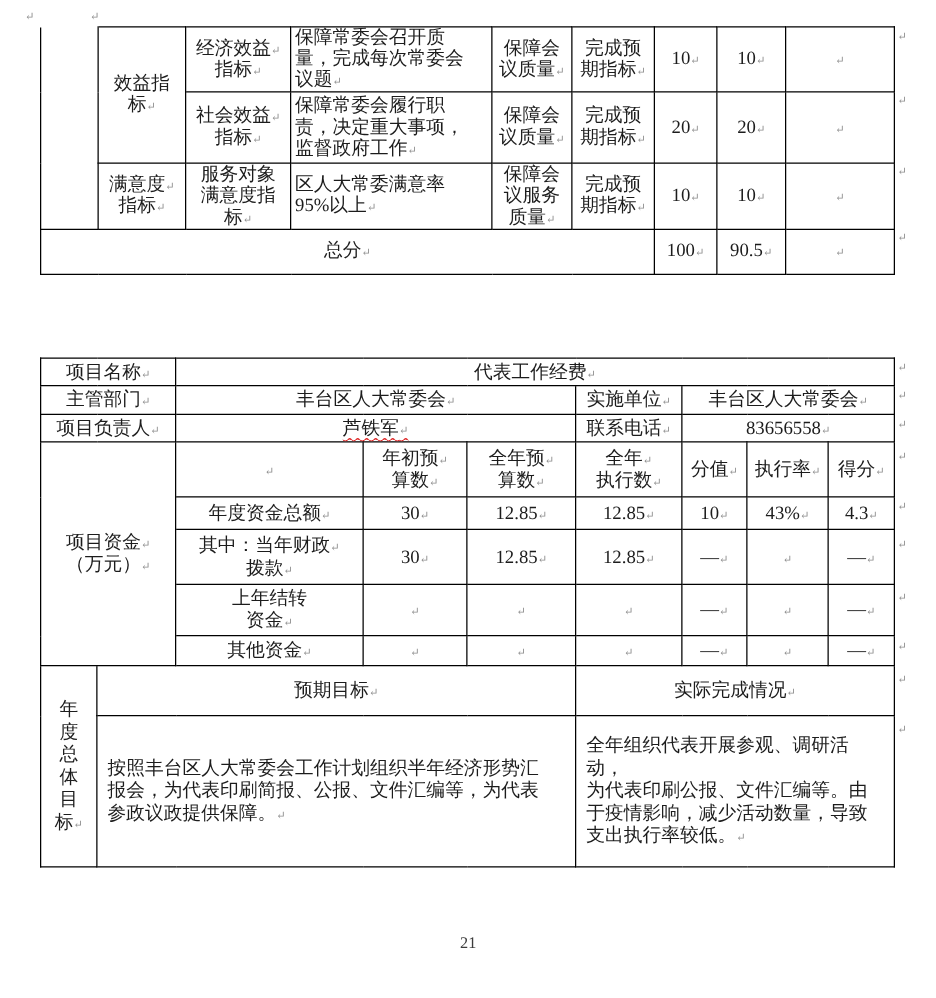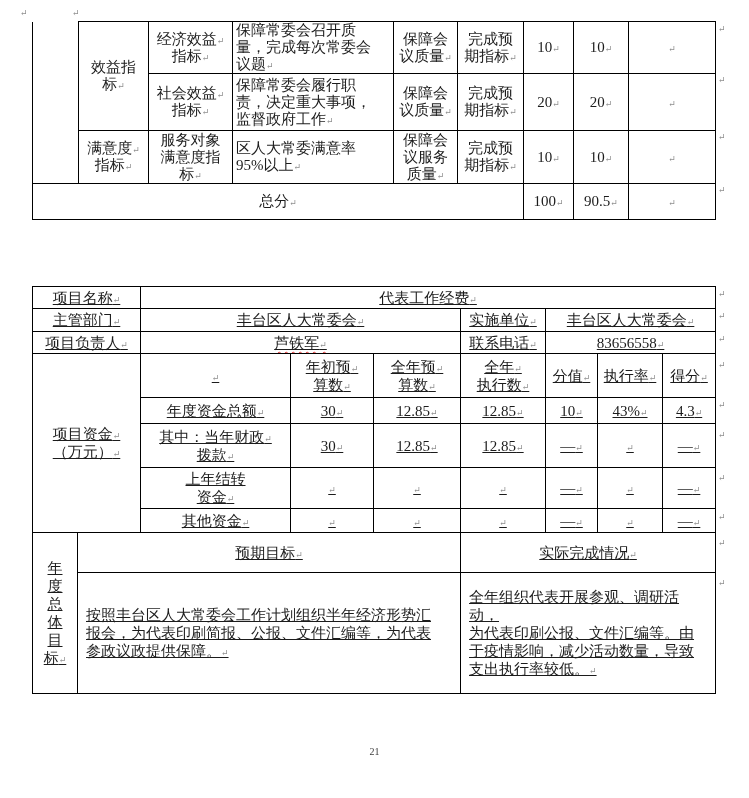--- a/index.html
+++ b/index.html
@@ -1,30 +1,30 @@
 <!DOCTYPE html>
 <html><head>
 <meta charset="utf-8">
 <style>
   html,body{margin:0;padding:0;background:#fff;}
   #page{position:relative;width:749px;height:798px;background:#ffffff;overflow:hidden;
         font-family:"Liberation Serif","DejaVu Serif",serif;color:#1c1c1c;}
   table{border-collapse:collapse;table-layout:fixed;position:absolute;}
   td{border:1px solid #000;text-align:center;vertical-align:middle;
      padding:0 3px;white-space:pre-line;font-size:15px;line-height:17px;overflow:hidden;}
-  .t2 td{line-height:18px;text-decoration:underline;}
+  .t2 td{line-height:18px;}
   .left{text-align:left;}
   .noTop{border-top:none !important;}
   .pm{color:#909090;font-size:9px;line-height:1;vertical-align:baseline;}
   .para{line-height:20px;padding:0 8px;}
   .vlabel{line-height:19px;}
   .gmark{position:absolute;left:718px;color:#909090;font-size:9px;}
   .tmark{position:absolute;color:#b0b0b0;font-size:9px;}
   #pagenum{position:absolute;top:746px;left:0;width:749px;text-align:center;
-           font-size:10px;color:#3c3c3c;}
+           font-size:13px;color:#3c3c3c;}
 </style>
 </head>
 <body>
 
 <div id="page">
 
   <span class="tmark" style="left:20px;top:8px;"><span class="pm">↵</span></span>
   <span class="tmark" style="left:72px;top:8px;"><span class="pm">↵</span></span>
 
   <table class="t1" style="left:32px;top:21px;width:683px;">

